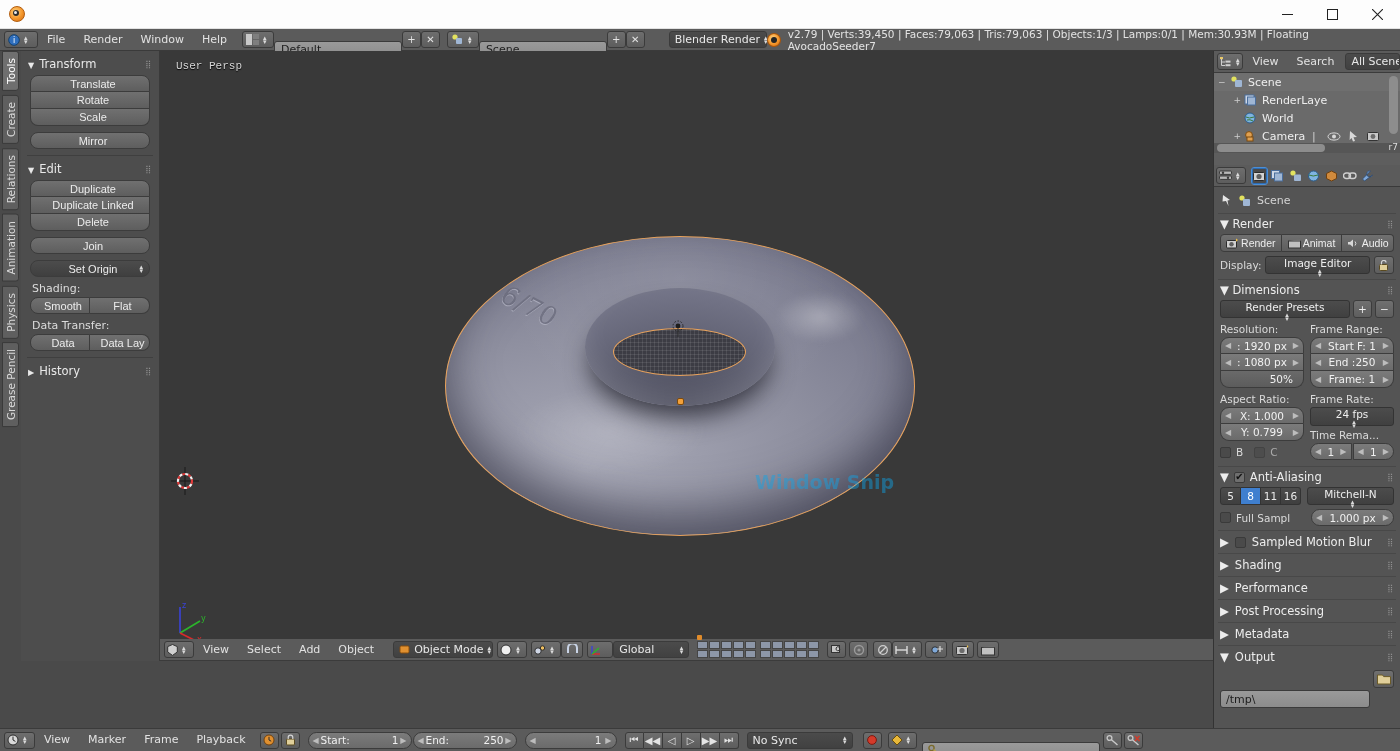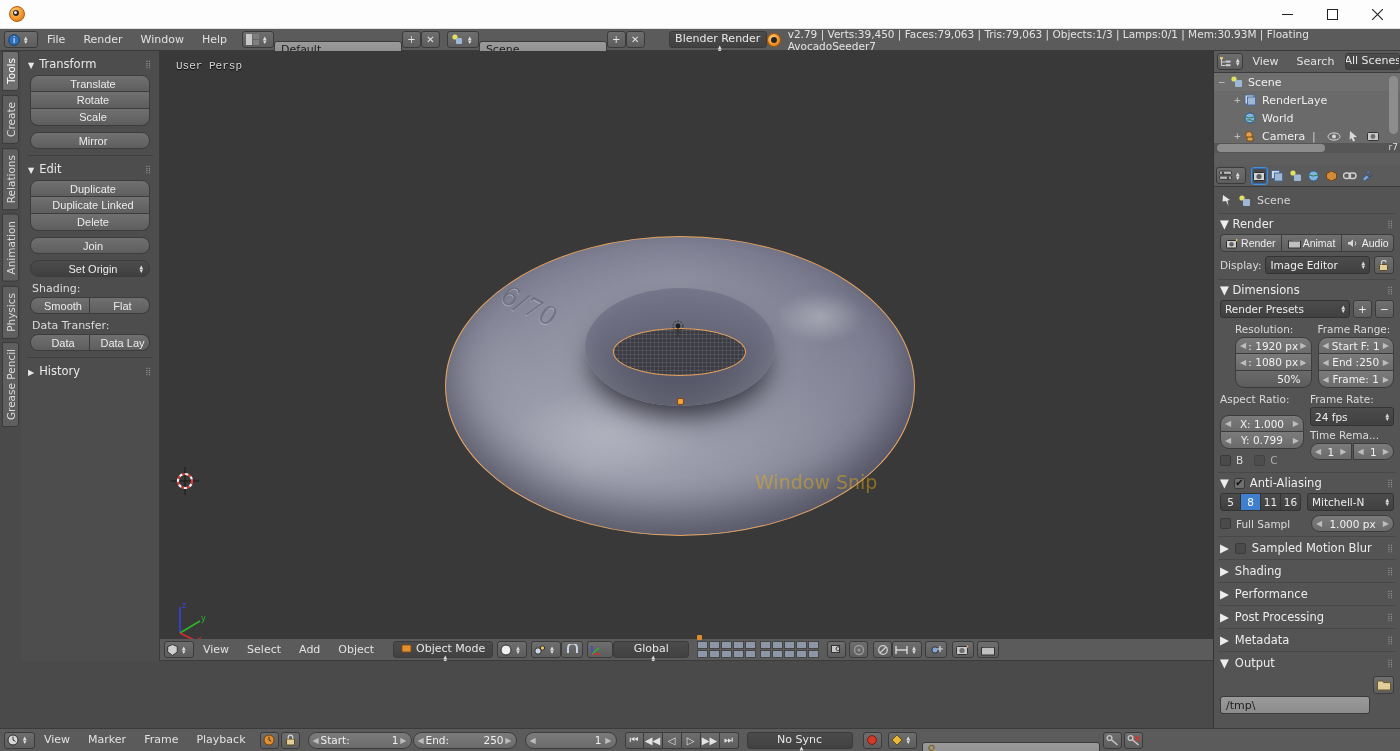--- a/index.html
+++ b/index.html
@@ -45,21 +45,21 @@
   }
   .menu-item {
     padding:0 9px; font-size:11px; color:#e2e2e2; line-height:22px; white-space:nowrap;
   }
   .ctrl {
     background:linear-gradient(#6e6e6e,#5d5d5d);
     border:1px solid #3b3b3b; border-radius:3px;
     height:17px; display:inline-flex; align-items:center;
     padding:0 5px; color:#e8e8e8; font-size:11px; white-space:nowrap;
   }
-  .ctrl.dark { background:linear-gradient(#4b4b4b,#414141);flex-direction:column; }
+  .ctrl.dark { background:linear-gradient(#4b4b4b,#414141); }
   .ctrl.light { background:linear-gradient(#9a9a9a,#8c8c8c); color:#1d1d1d;margin-top:20px; }
   .icon-btn {
     width:19px;height:17px;border:1px solid #3b3b3b;border-radius:3px;
     background:linear-gradient(#6e6e6e,#5d5d5d);
     display:inline-flex;align-items:center;justify-content:center;
     font-size:10px; color:#e4e4e4;
   }
   .spin { display:inline-flex;flex-direction:column;line-height:4px;font-size:7px;margin-left:4px;color:#dcdcdc;}
 
   
@@ -139,21 +139,21 @@
     position:absolute; left:65px; top:150px; width:200px; height:90px; border-radius:50%;
     background:radial-gradient(ellipse at 50% 50%, rgba(255,255,255,0.17), rgba(255,255,255,0) 70%);
     filter:blur(5px);
   }
   .emboss{
     position:absolute; left:55px; top:55px; font-size:26px; color:#6a6b7c;
     transform:rotate(27deg) skewX(-6deg); opacity:.75; font-family:"DejaVu Serif", serif;
     text-shadow:0 1px 0 #b4b5c4;
   }
   .watermark{
-    position:absolute; left:310px; top:235px; font-size:19px; color:#eab308; opacity:.45;
+    position:absolute; left:310px; top:235px; font-size:19px; color:#0ea5e9; opacity:.45;font-weight:bold;
   }
   .origin-dot{position:absolute; left:232px; top:162px; width:7px;height:7px;border-radius:2px;background:#f3a13a;border:1px solid #7c4a0c;}
   .lamp{position:absolute;left:224px;top:84px;width:18px;height:18px;}
   .cursor3d{position:absolute;left:10px;top:415px;width:30px;height:30px;}
   .axis-gizmo{position:absolute;left:8px;top:548px;width:44px;height:44px;}
 
   
   .outliner{position:absolute;left:1213px;top:51px;width:187px;height:114px;background:#5e5e5e;
             border-left:1px solid #333;}
   .otl-rows{background:#6a6a6a;height:70px;position:relative;overflow:hidden;}
@@ -172,21 +172,21 @@
   .ptab.active{background:#4a4a4a;border:1px solid #4b8ed6;box-shadow:0 0 0 1px #2d6cb3 inset;}
   .props-body{padding:3px 4px 0 4px; height:564px; overflow:hidden;}
   .ppanel-head{display:flex;align-items:center;justify-content:space-between;font-size:11.5px;color:#ededed;padding:3px 2px;}
   .pbtn{background:linear-gradient(#707070,#5e5e5e);border:1px solid #3c3c3c;color:#eee;font-size:10.5px;
         height:18px;display:inline-flex;align-items:center;justify-content:center;border-radius:3px;}
   .num{background:linear-gradient(#7b7b7b,#6b6b6b);border:1px solid #3c3c3c;border-radius:9px;height:17px;
        display:flex;align-items:center;justify-content:center;font-size:10.5px;color:#f0f0f0;position:relative;}
   .num .lt{position:absolute;left:4px;color:#bdbdbd;font-size:8px;}
   .num .gt{position:absolute;right:4px;color:#bdbdbd;font-size:8px;}
   .drop{background:linear-gradient(#4c4c4c,#404040);border:1px solid #333;border-radius:3px;height:18px;
-        display:flex;align-items:center;padding:0 4px;font-size:10.5px;color:#eee;}
+        display:flex;align-items:center;padding:0 4px;font-size:10.5px;color:#eee;flex-direction:column;}
   .sublabel{font-size:10.5px;color:#dadada;}
   .coll-row{display:flex;align-items:center;justify-content:space-between;border-top:1px solid #484848;
             padding:4px 2px;font-size:11.5px;color:#ededed;}
   .cb{width:11px;height:11px;background:#6f6f6f;border:1px solid #3a3a3a;border-radius:2px;display:inline-block;
       position:relative;}
   .cb.on::after{content:"✔";position:absolute;left:0.5px;top:-2px;font-size:10px;color:#111;}
   .cb.sq{border-radius:2px;background:#4a4a4a;}
   .seg{display:flex;}
   .seg div{flex:1;height:18px;display:flex;align-items:center;justify-content:center;font-size:10.5px;
            background:linear-gradient(#4c4c4c,#3f3f3f);border:1px solid #333;border-left:none;color:#eaeaea;}
@@ -736,21 +736,21 @@
           <span>Render Presets</span>
           <span class="spin">
               <span>▴</span>
               <span>▾</span>
             </span>
         </div>
         <div class="pbtn" style="width:19px;">+</div>
         <div class="pbtn" style="width:19px;">−</div>
       </div>
       <div style="display:flex;gap:6px;padding:0 2px;">
-        <div style="flex:1;margin-left:15px;">
+        <div style="flex:1;">
           <div class="sublabel" style="padding-bottom:2px;">Resolution:</div>
           <div class="num" style="border-radius:9px 9px 0 0;">
               <span class="lt">◀</span>
               <span>: 1920 px</span>
               <span class="gt">▶</span>
             </div>
           <div class="num" style="border-radius:0;border-top:none;">
               <span class="lt">◀</span>
               <span>: 1080 px</span>
               <span class="gt">▶</span>
@@ -773,21 +773,21 @@
             </div>
           <div class="num" style="border-radius:0 0 9px 9px;border-top:none;">
               <span class="lt">◀</span>
               <span>Frame: 1</span>
               <span class="gt">▶</span>
             </div>
         </div>
       </div>
       <div style="display:flex;gap:6px;padding:5px 2px 0 2px;">
         <div style="flex:1;">
-          <div class="sublabel" style="padding-bottom:10px;">Aspect Ratio:</div>
+          <div class="sublabel" style="padding-bottom:2px;">Aspect Ratio:</div>
           <div class="num" style="border-radius:9px 9px 0 0;">
               <span class="lt">◀</span>
               <span>X:  1.000</span>
               <span class="gt">▶</span>
             </div>
           <div class="num" style="border-radius:0 0 9px 9px;border-top:none;">
               <span class="lt">◀</span>
               <span>Y:  0.799</span>
               <span class="gt">▶</span>
             </div>

